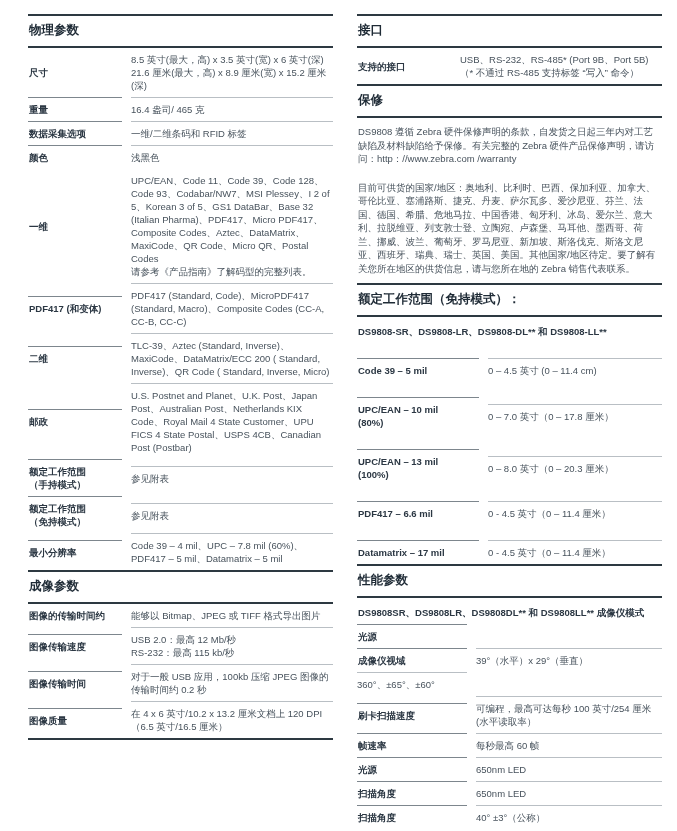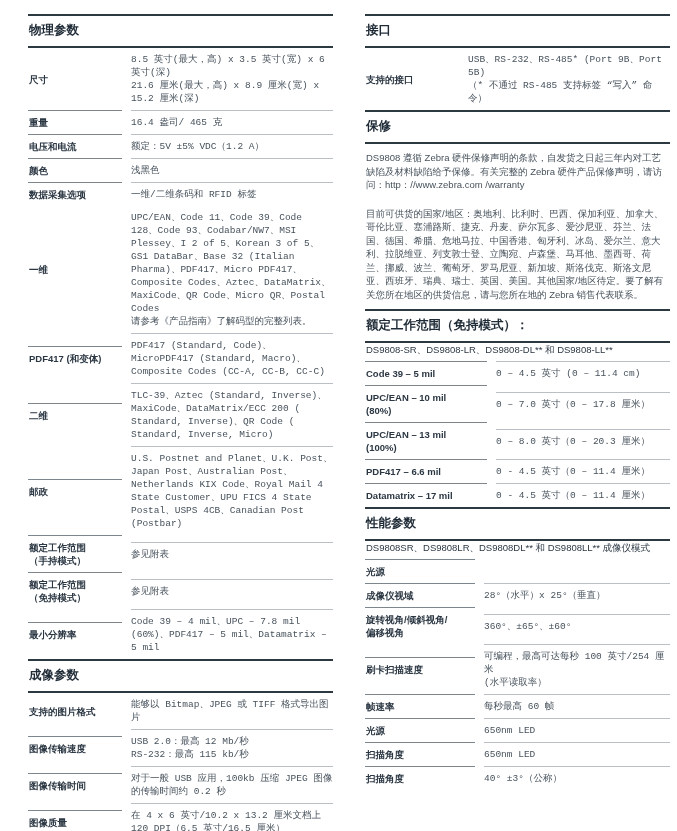--- a/index.html
+++ b/index.html
@@ -15,43 +15,43 @@
   html,body{background:#fff;}
   body{
     font-family:"Liberation Sans","DejaVu Sans",sans-serif;
     font-size:9.5px;
     line-height:13px;
     color:var(--value);
   }
   .page{
     width:677px;height:831px;background:var(--bg);
     padding:14px 15px 0 28px;
-    display:flex;gap:32px;overflow:hidden;
+    display:flex;gap:20px;overflow:hidden;justify-content:space-between;
   }
   .col{width:305px;flex:0 0 305px;}
   .sec-title{
     font-weight:bold;font-size:12.5px;line-height:15px;color:var(--dark);
     border-top:2px solid var(--rule-dark);
     border-bottom:2px solid var(--rule-dark);
     padding:7px 1px 8px 1px;
   }
   .row{display:grid;grid-template-columns:94px 1fr;column-gap:9px;align-items:center;}
   .row>.label{
     font-weight:bold;color:var(--label);padding:5px 0 5px 1px;
     border-top:1px solid var(--rule-label);white-space:pre-line;
   }
   .row>.value{
     color:var(--value);padding:5px 0;
-    border-top:1px solid var(--rule-value);white-space:pre-line;font-family:Liberation Mono, monospace;
+    border-top:1px solid var(--rule-value);white-space:pre-line;
   }
   .row.first>.label,.row.first>.value{border-top:none;}
-  .wide .row{grid-template-columns:122px 1fr;}
+  .wide .row{grid-template-columns:122px 1fr;margin-top:15px;}
   .mid .row{grid-template-columns:110px 1fr;}
   .para{color:var(--value);padding:7px 1px 8px 1px;line-height:13.5px;}
-  .subhead{font-weight:normal;color:var(--label);padding:0 1px 5px 1px;}
+  .subhead{font-weight:bold;color:var(--label);padding:8px 1px 5px 1px;}
   .subhead.dark-top{border-top:2px solid var(--rule-dark);}
   .closer{border-top:2px solid var(--rule-dark);height:0;}
 </style>
 </head>
 <body>
 
 <div class="page">
 
   <div class="col">
 
@@ -59,30 +59,26 @@
     <div class="row first">
       <div class="label">尺寸</div>
       <div class="value">8.5 英寸(最大，高) x 3.5 英寸(宽) x 6 英寸(深)
 21.6 厘米(最大，高) x 8.9 厘米(宽) x 15.2 厘米(深)</div>
     </div>
     <div class="row">
       <div class="label">重量</div>
       <div class="value">16.4 盎司/ 465 克</div>
     </div>
     <div class="row">
-      <div class="label">电压和电流</div>
-      <div class="value">额定：5V ±5% VDC（1.2 A）</div>
+      <div class="label">数据采集选项</div>
+      <div class="value">一维/二维条码和 RFID 标签</div>
     </div>
     <div class="row">
       <div class="label">颜色</div>
       <div class="value">浅黑色</div>
-    </div>
-    <div class="row">
-      <div class="label">数据采集选项</div>
-      <div class="value">一维/二维条码和 RFID 标签</div>
     </div>
 
     <div class="row first">
       <div class="label">一维</div>
       <div class="value">UPC/EAN、Code 11、Code 39、Code 128、Code 93、Codabar/NW7、MSI Plessey、I 2 of 5、Korean 3 of 5、GS1 DataBar、Base 32 (Italian Pharma)、PDF417、Micro PDF417、Composite Codes、Aztec、DataMatrix、MaxiCode、QR Code、Micro QR、Postal Codes
 请参考《产品指南》了解码型的完整列表。</div>
     </div>
     <div class="row">
       <div class="label">PDF417 (和变体)</div>
       <div class="value">PDF417 (Standard, Code)、MicroPDF417 (Standard, Macro)、Composite Codes (CC-A, CC-B, CC-C)</div>
@@ -105,21 +101,21 @@
 （免持模式）</div>
       <div class="value">参见附表</div>
     </div>
     <div class="row">
       <div class="label">最小分辨率</div>
       <div class="value">Code 39 – 4 mil、UPC – 7.8 mil (60%)、PDF417 – 5 mil、Datamatrix – 5 mil</div>
     </div>
 
     <div class="sec-title">成像参数</div>
     <div class="row first">
-      <div class="label">支持的图片格式</div>
+      <div class="label">图像的传输时间约</div>
       <div class="value">能够以 Bitmap、JPEG 或 TIFF 格式导出图片</div>
     </div>
     <div class="row">
       <div class="label">图像传输速度</div>
       <div class="value">USB 2.0：最高 12 Mb/秒
 RS-232：最高 115 kb/秒</div>
     </div>
     <div class="row">
       <div class="label">图像传输时间</div>
       <div class="value">对于一般 USB 应用，100kb 压缩 JPEG 图像的传输时间约 0.2 秒</div>
@@ -173,25 +169,23 @@
     </div>
 
     <div class="sec-title">性能参数</div>
     <div class="mid">
       <div class="subhead">DS9808SR、DS9808LR、DS9808DL** 和 DS9808LL** 成像仪模式</div>
       <div class="row">
         <div class="label">光源</div>
       </div>
       <div class="row">
         <div class="label">成像仪视域</div>
-        <div class="value">28°（水平）x 25°（垂直）</div>
-      </div>
-      <div class="row">
-        <div class="label">旋转视角/倾斜视角/
-偏移视角</div>
+        <div class="value">39°（水平）x 29°（垂直）</div>
+      </div>
+      <div class="row">
         <div class="value">360°、±65°、±60°</div>
       </div>
       <div class="row">
         <div class="label">刷卡扫描速度</div>
         <div class="value">可编程，最高可达每秒 100 英寸/254 厘米
 (水平读取率）</div>
       </div>
       <div class="row">
         <div class="label">帧速率</div>
         <div class="value">每秒最高 60 帧</div>

